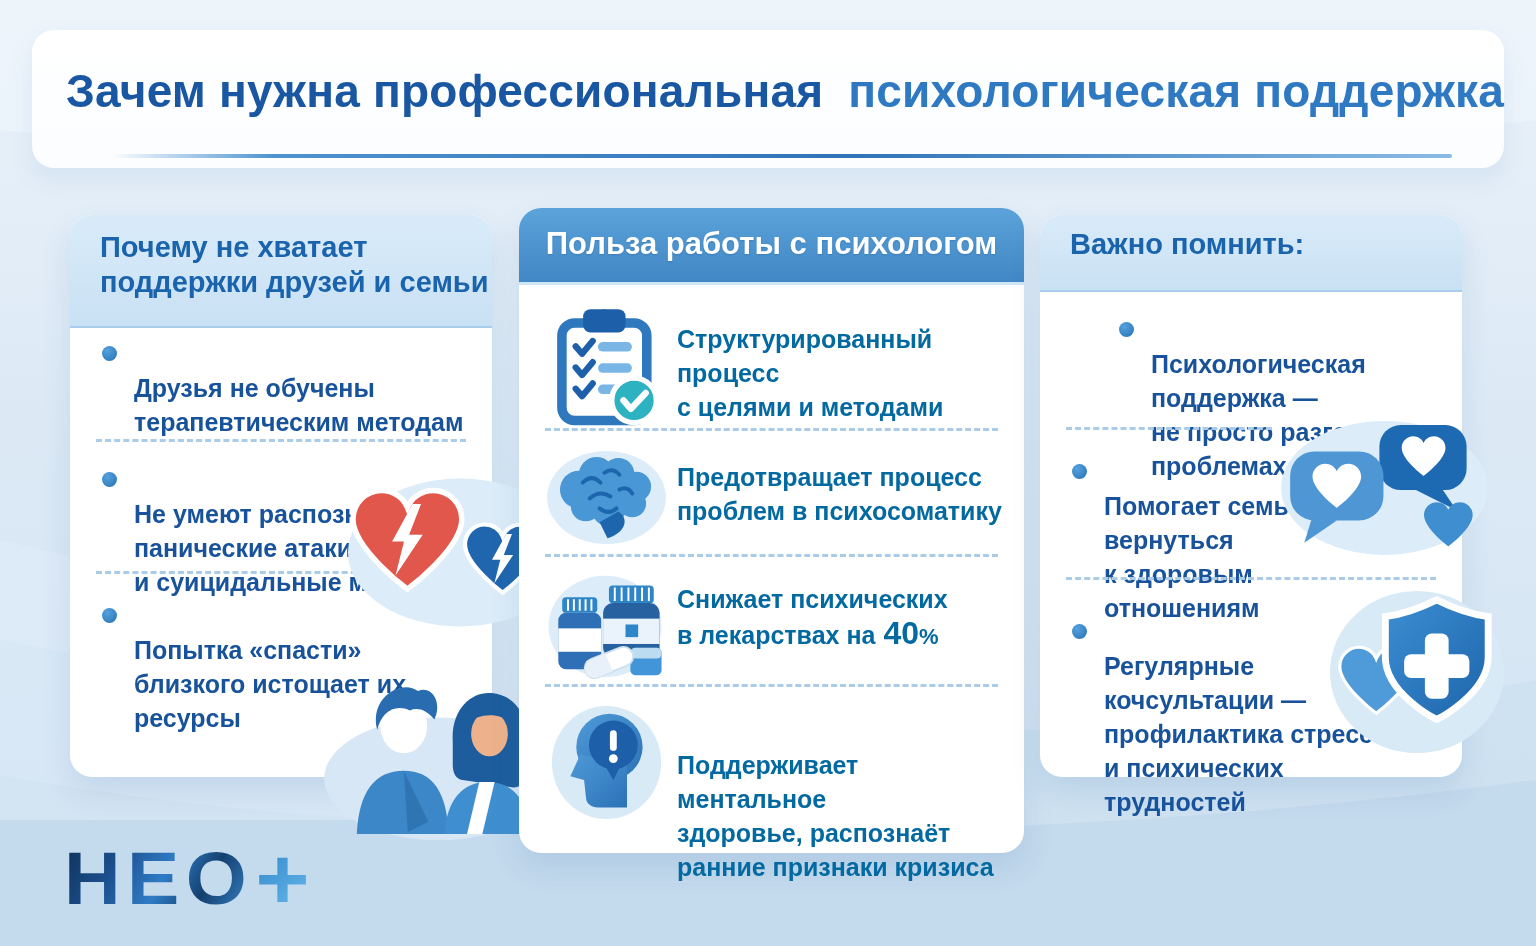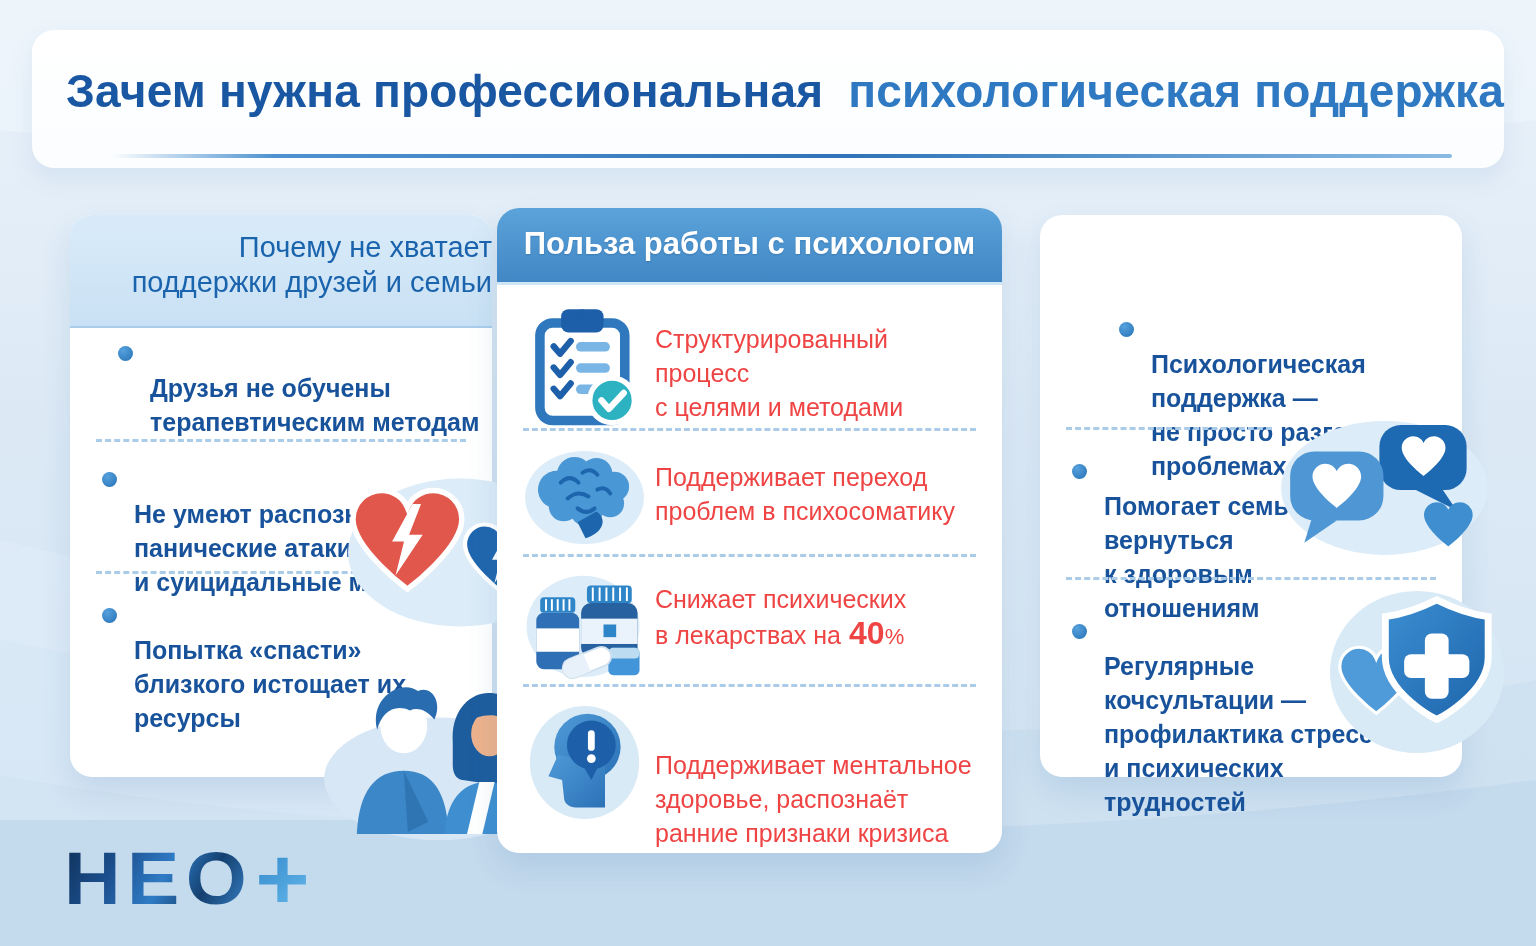--- a/index.html
+++ b/index.html
@@ -19,42 +19,42 @@
   .title-text .t2{color:#2e79c2;margin-left:12px;}
   .title-underline{position:absolute;left:80px;right:52px;bottom:10px;height:4px;border-radius:2px;
     background:linear-gradient(90deg,rgba(78,147,208,0) 0%,#4e93d0 12%,#2f74b8 55%,#8abbe4 100%);}
 
   
   .card{position:absolute;background:#ffffff;border-radius:22px;z-index:2;
     box-shadow:0 14px 30px rgba(60,110,170,.14);}
   .card-lite-header{position:absolute;left:0;right:0;top:0;
     background:linear-gradient(180deg,#d9ebf9 0%,#c9e1f4 100%);
     border-radius:22px 22px 0 0;border-bottom:2px solid #aacdec;
-    color:#1a63ad;font-weight:normal;text-align:right;}
+    color:#1a63ad;font-weight:bold;}
   .multiline{white-space:pre-line;}
   .bullet{position:absolute;left:0;padding-left:64px;color:#17529b;
     font-size:25px;line-height:34px;font-weight:bold;width:360px;}
   .bullet .dot{position:absolute;left:32px;top:9px;width:15px;height:15px;border-radius:50%;
     background:radial-gradient(circle at 35% 30%,#56a2de,#2470b4);}
   .dashline{position:absolute;left:26px;right:26px;height:0;border-top:3px dashed #abcce8;}
 
   
   #left-card{left:70px;top:215px;width:422px;height:562px;}
   #left-card .card-lite-header{height:96px;padding:15px 0 0 30px;font-size:29px;line-height:35px;}
   .illus{position:absolute;z-index:3;}
 
   
-  #middle-card{left:497px;top:208px;width:505px;height:645px;}
+  #middle-card{left:519px;top:208px;width:505px;height:645px;}
   .card-blue-header{position:absolute;left:0;right:0;top:0;height:74px;
     background:linear-gradient(180deg,#5ba3da 0%,#4187c5 100%);
     border-radius:22px 22px 0 0;border-bottom:3px solid #cfe6f7;
     color:#ffffff;font-weight:bold;font-size:31px;text-align:center;line-height:72px;
     text-shadow:0 1px 2px rgba(20,60,110,.25);}
   .mid-icon{position:absolute;left:26px;width:124px;}
-  .mid-text{position:absolute;left:158px;color:#ef4444;font-size:25px;line-height:34px;font-weight:normal;width:330px;}
+  .mid-text{position:absolute;left:158px;color:#0369a1;font-size:25px;line-height:34px;font-weight:bold;width:330px;}
   .mid-text .big-num{font-size:32px;margin-left:8px;margin-top:44px;}
   .mid-text .unit{font-size:22px;}
 
   
   #right-card{left:1040px;top:215px;width:422px;height:562px;}
   #right-card .card-lite-header{height:62px;padding:13px 0 0 30px;font-size:29px;}
 
   
   #logo{position:absolute;left:64px;top:836px;z-index:3;display:flex;align-items:center;
     transform:scaleX(1.06);transform-origin:left center;}
@@ -82,21 +82,21 @@
       <span class="t1">Зачем нужна профессиональная</span>
       <span class="t2">психологическая поддержка</span>
     </div>
     <div class="title-underline"></div>
   </div>
 
   <div class="card" id="left-card">
     <div class="card-lite-header multiline">Почему не хватает
 поддержки друзей и семьи</div>
 
-    <div class="bullet multiline" style="top:122px;margin-left:16px;">
+    <div class="bullet multiline" style="top:122px;">
       <span class="dot"></span><span>Друзья не обучены
 терапевтическим методам</span>
     </div>
     <div class="dashline" style="top:224px;"></div>
 
     <div class="bullet multiline" style="top:248px;width:310px;">
       <span class="dot"></span><span>Не умеют распознавать
 панические атаки
 и суицидальные мысли</span>
     </div>
@@ -173,21 +173,21 @@
       </g>
       <g stroke="#1d65ac" stroke-width="4" fill="none" stroke-linecap="round">
         <path d="M38,35 q9,-9 18,0"></path>
           <path d="M60,25 q8,-6 15,2"></path>
           <path d="M45,51 q10,-9 21,-2"></path>
         <path d="M75,42 q8,-4 13,4"></path>
           <path d="M55,61 q9,7 17,0"></path>
       </g>
       <path d="M74,64 C86,72 80,86 63,91 L55,75 Z" fill="#1d65ac"></path>
     </svg>
-    <div class="mid-text multiline" style="top:252px;">Поддерживает переход
+    <div class="mid-text multiline" style="top:252px;">Предотвращает процесс
 проблем в психосоматику</div>
     <div class="dashline" style="top:346px;"></div>
 
     <svg class="mid-icon" style="top:360px;height:112px;" viewBox="0 0 120 115">
       <ellipse cx="58" cy="60" rx="58" ry="52" fill="#dcecf8"></ellipse>
       <rect x="14" y="30" width="36" height="16" rx="4" fill="#2e86c9"></rect>
       <g stroke="#ffffff" stroke-width="2">
           <path d="M20,32 v12 M26,32 v12 M32,32 v12 M38,32 v12 M44,32 v12"></path>
         </g>
       <rect x="10" y="46" width="44" height="58" rx="8" fill="#2f6fb5"></rect>
@@ -228,20 +228,21 @@
       <path d="M56,66 L64,80 L72,64 Z" fill="#1d5fa8"></path>
       <rect x="60.5" y="29" width="7" height="21" rx="3.5" fill="#ffffff"></rect>
       <circle cx="64" cy="58" r="4.5" fill="#ffffff"></circle>
     </svg>
     <div class="mid-text multiline" style="top:500px;margin-top:40px;">Поддерживает ментальное
 здоровье, распознаёт
 ранние признаки кризиса</div>
   </div>
 
   <div class="card" id="right-card">
+    <div class="card-lite-header">Важно помнить:</div>
 
     <div class="bullet multiline" style="top:98px;width:350px;margin-left:47px;">
       <span class="dot"></span><span>Психологическая поддержка —
 не просто разговор о проблемах</span>
     </div>
     <div class="dashline" style="top:212px;right:190px;"></div>
 
     <div class="bullet multiline" style="top:240px;width:260px;">
       <span class="dot"></span><span>Помогает семье
 вернуться

